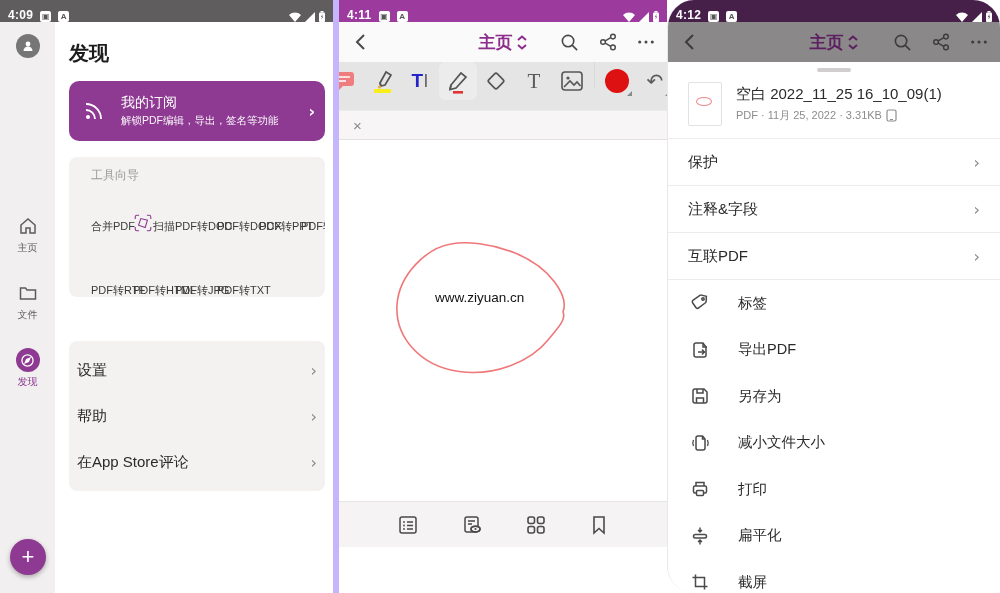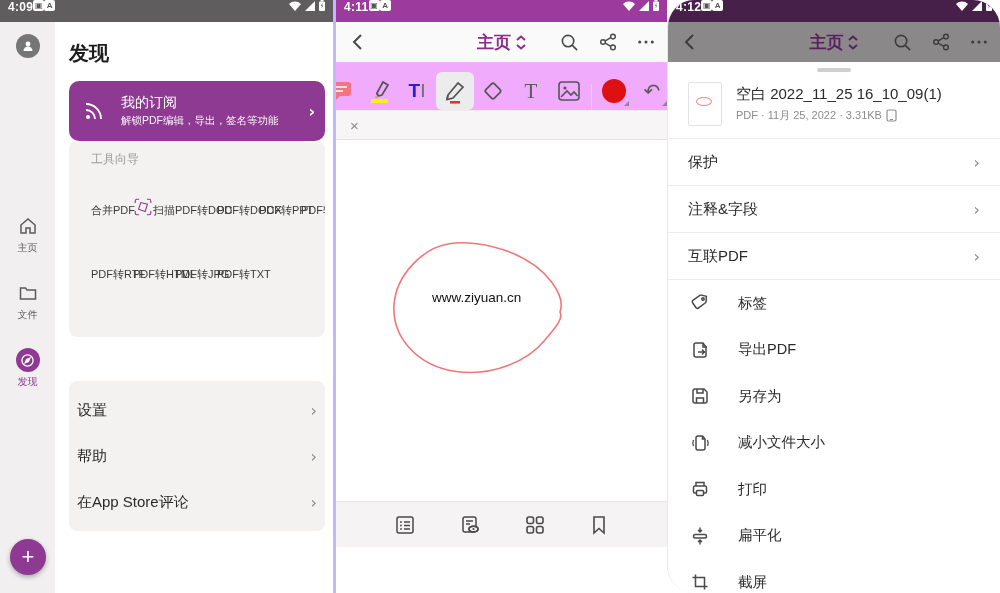--- a/index.html
+++ b/index.html
@@ -1,24 +1,24 @@
 <!DOCTYPE html>
 <html><head>
 <meta charset="utf-8">
 <style>
   * { box-sizing: border-box; margin: 0; padding: 0; }
   html,body { width:1000px; height:593px; }
   body { display:flex; font-family:"Liberation Sans","DejaVu Sans",sans-serif; background:#fff; overflow:hidden; }
   .phone { position:relative; height:593px; overflow:hidden; background:#fff; flex:none; }
   #panel-discover { width:333px; }
-  #panel-editor   { width:334px; border-left:3px solid #c4b5fd; }
+  #panel-editor   { width:334px; border-left:6px solid #c4b5fd; }
   #panel-options  { width:333px; border-left:1px solid #e8e8e8;border-radius:27px; }
 
   
-  .statusbar { height:22px; display:flex; align-items:flex-start; padding:0 8px; color:#fff; }
+  .statusbar { height:22px; display:flex; align-items:flex-end; padding:0 8px; gap:7px; color:#fff; }
   .sb-time { font-size:12px; font-weight:bold; letter-spacing:.3px; }
   .sb-note { width:11px; height:11px; border-radius:2px; background:#fff; color:#555; font-size:8px; font-weight:bold; display:flex; align-items:center; justify-content:center; line-height:1; }
   .sb-right { margin-left:auto; display:flex; align-items:center; gap:4px; }
   .sb-right svg { display:block; }
 
   
   .navbar { height:40px; display:flex; align-items:center; padding:0 12px; position:relative; background:#fbfafa; }
   .nav-title { position:absolute; left:50%; transform:translateX(-50%); display:flex; align-items:center; gap:4px; font-size:17px; font-weight:bold; color:#8c2d8c; cursor:pointer; }
   .nav-icons { margin-left:auto; display:flex; align-items:center; gap:20px; color:#4a4a4a; }
   .nav-back { color:#4a4a4a; display:flex; }
@@ -34,33 +34,33 @@
   .side-ic-wrap { width:24px; height:24px; display:flex; align-items:center; justify-content:center; }
   .side-item.active .side-ic-wrap { width:24px; height:24px; border-radius:50%; background:#8e3a92; }
   .fab { position:absolute; bottom:18px; left:10px; width:36px; height:36px; border-radius:50%; background:#8e3a92; color:#fff; font-size:22px; font-weight:300; display:flex; align-items:center; justify-content:center; box-shadow:0 2px 5px rgba(0,0,0,.3); cursor:pointer; }
   .p1-main { flex:1; padding:10px 8px 0 14px; overflow:hidden; }
   .p1-title { font-size:20px; font-weight:bold; color:#1c1c1c; margin-top:8px; }
   .sub-card { margin-top:14px; background:#8e3a92; border-radius:10px; height:60px; display:flex; align-items:center; padding:0 10px 0 12px; color:#fff; cursor:pointer; }
   .sub-texts { flex:1; padding:0 4px 0 14px; overflow:hidden; }
   .sub-title { font-size:14px; font-weight:normal; }
   .sub-sub { font-size:10.5px; line-height:1.3; margin-top:2px; opacity:.95; }
   .gray-card { background:#f4f2f1; border-radius:8px; }
-  .tools-card { height:196px; padding:10px 0 0 22px; overflow:hidden; }
+  .tools-card { margin-top:16px; height:140px; padding:10px 0 0 22px; overflow:hidden; }
   .tools-title { font-size:12px; color:#9a9a9a; }
   .tool-row { display:flex; margin-top:22px; }
   .tool-row.second { margin-top:30px; }
   .tool-cell { width:42px; flex:none; display:flex; flex-direction:row; align-items:center; cursor:pointer; }
   .tool-label { font-size:11px; color:#3a3a3a; margin-top:6px; white-space:nowrap; }
   .settings-card { margin-top:44px; padding:6px 8px; }
   .set-row { height:46px; display:flex; align-items:center; font-size:15px; color:#2a2a2a; cursor:pointer; }
   .chev { margin-left:auto; color:#8a8a8a; font-size:16px; font-family:"DejaVu Sans",sans-serif; }
 
   
   #panel-editor .statusbar { background:#9c3a9e; }
-  .toolbar { height:48px; background:#f0abfc; display:flex; align-items:flex-end; padding:0 8px 0 0; }
+  .toolbar { height:48px; background:#e5e5e5; display:flex; align-items:flex-start; padding:0 8px 0 0; }
   .tb-item { width:38px; height:38px; display:flex; align-items:center; justify-content:center; position:relative; cursor:pointer; flex:none; }
   .tb-item.selected { background:#ececec; border-radius:6px; }
   .tb-sep { width:1px; height:26px; background:#d9d9d9; margin:0 3px; flex:none; }
   .corner-tri { position:absolute; right:4px; bottom:4px; width:0; height:0; border-left:5px solid transparent; border-bottom:5px solid #8a8a8a; }
   .red-dot { width:24px; height:24px; border-radius:50%; background:#dd1111; }
   .ti-glyph { font-size:19px; font-weight:bold; color:#2424c8; }
   .ti-glyph .ibeam { color:#6b6b6b; font-weight:normal; }
   .t-glyph { font-size:21px; color:#5a5a5a; font-family:"Liberation Serif",serif; }
   .undo-glyph { font-size:20px; color:#5a5a5a; }
   .tabbar { height:30px; background:#f7f5f5; border-top:1px solid #eceaea; border-bottom:1px solid #e2e0e0; display:flex; align-items:center; padding:0 12px; }

